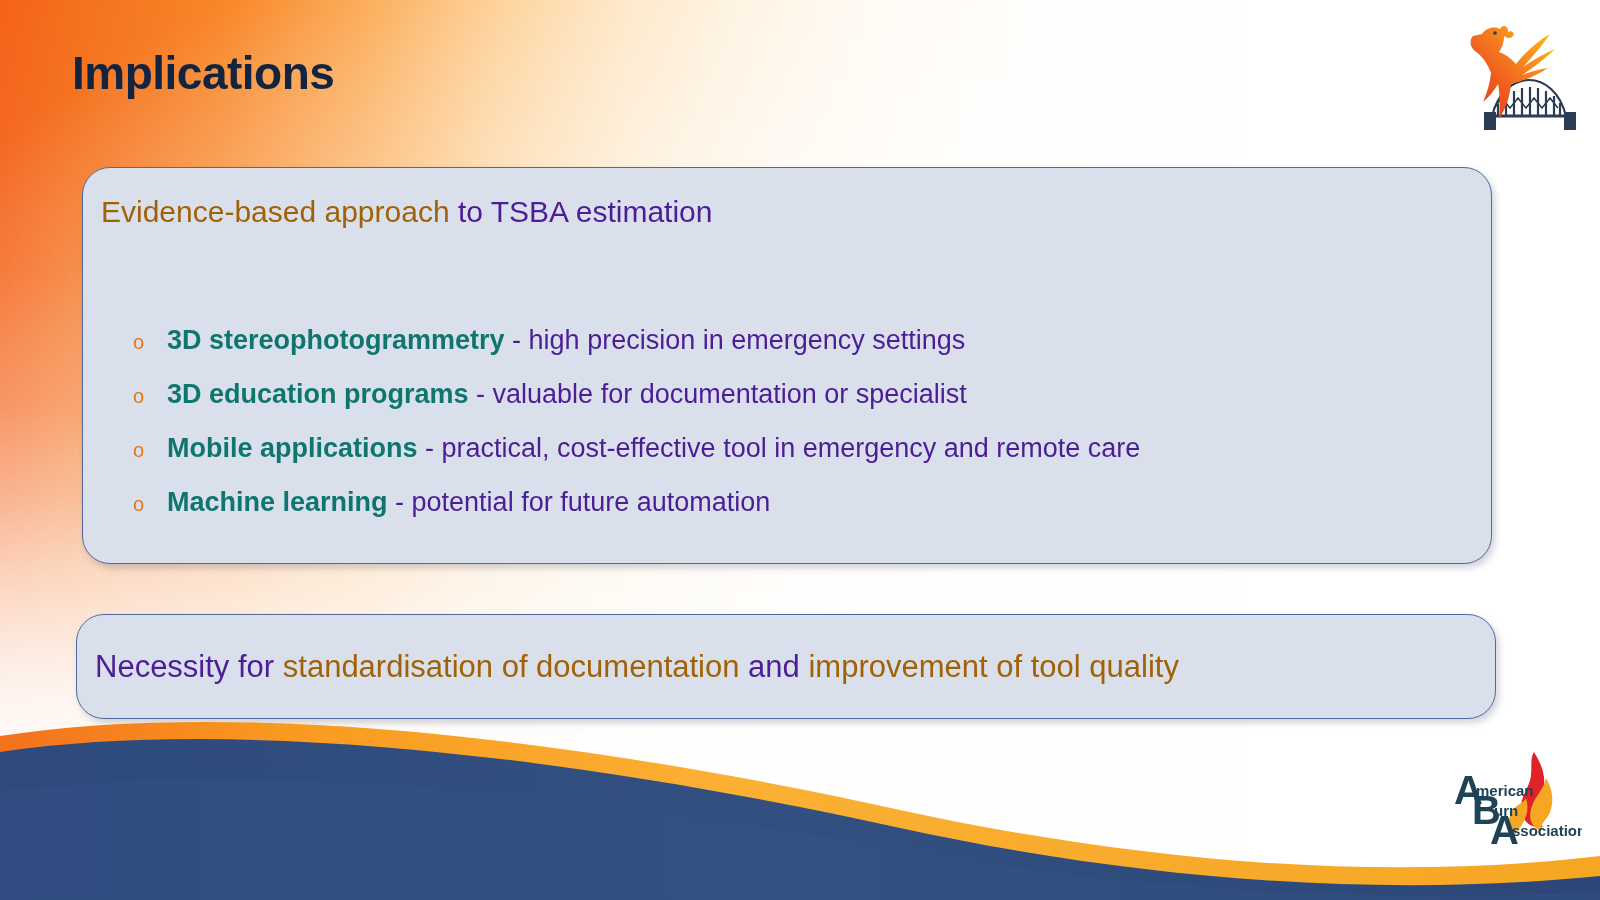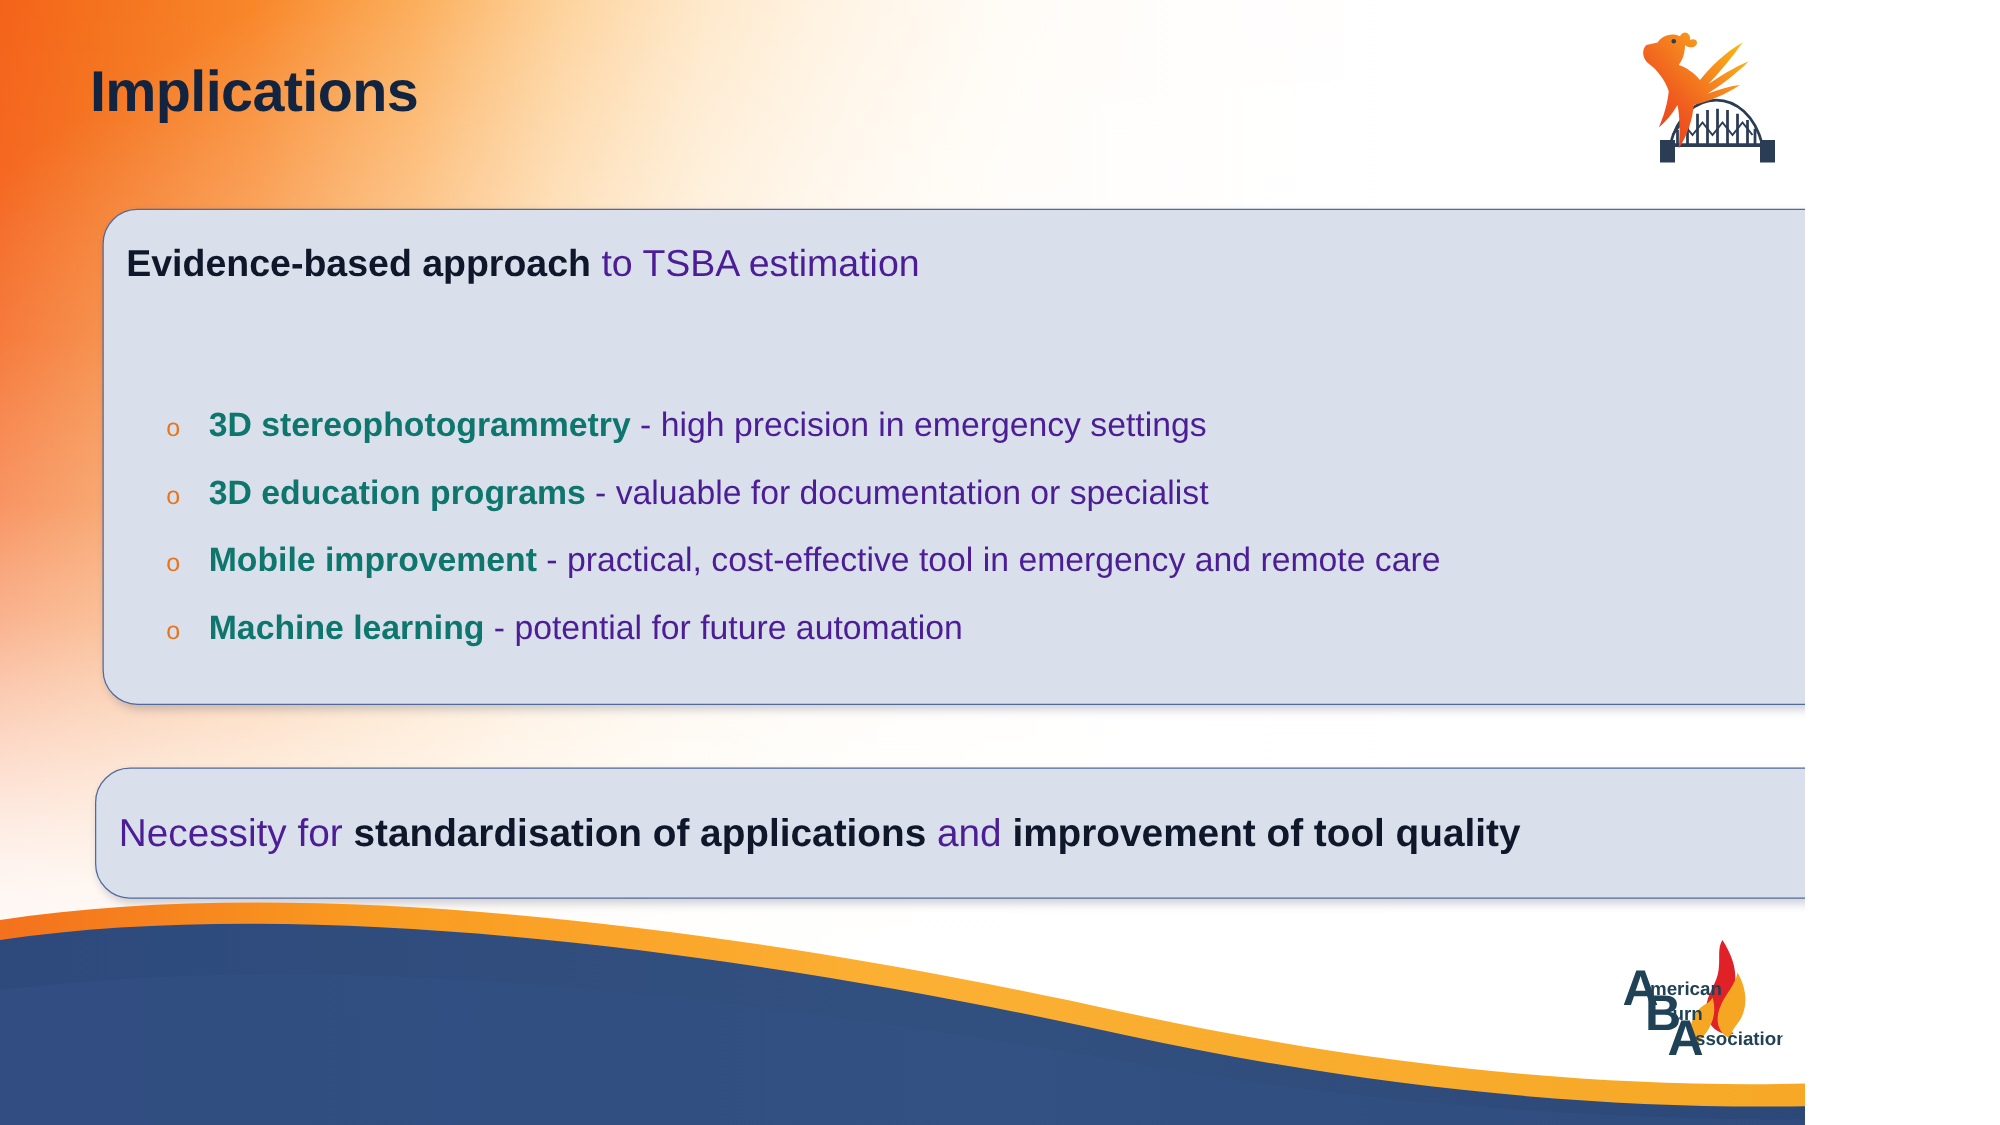--- a/index.html
+++ b/index.html
@@ -2,21 +2,21 @@
 <html><head>
 <meta charset="utf-8">
 <style>
   html, body {
     margin: 0;
     padding: 0;
     background: #ffffff;
   }
   .slide {
     position: relative;
-    width: 1444px;
+    width: 1600px;
     height: 900px;
     overflow: hidden;
     font-family: "Liberation Sans", sans-serif;
     background: #ffffff;
   }
 
   
   .bg-base {
     position: absolute;
     inset: 0;
@@ -98,21 +98,21 @@
     left: 76px;
     top: 614px;
     width: 1420px;
     height: 105px;
     display: flex;
     align-items: center;
   }
 
   
   .navy      { color: #4c1d95; }
-  .navy-b    { color: #0f172a; font-weight: bold; }
+  .navy-b    { color: #a16207; font-weight: normal; }
   .orange-b  { color: #0f766e; font-weight: bold; }
 
   .line-1 {
     position: absolute;
     left: 18px;
     top: 27px;
     font-size: 30px;
     color: #152a47;
     white-space: nowrap;
   }
@@ -229,33 +229,33 @@
         <span class="bullet-text"><span class="orange-b">3D stereophotogrammetry</span><span class="navy"> - high precision in emergency settings</span></span>
       </div>
 
       <div class="bullet-row">
         <span class="bullet-marker">o</span>
         <span class="bullet-text"><span class="orange-b">3D education programs</span><span class="navy"> - valuable for documentation or specialist</span></span>
       </div>
 
       <div class="bullet-row">
         <span class="bullet-marker">o</span>
-        <span class="bullet-text"><span class="orange-b">Mobile improvement</span><span class="navy"> - practical, cost-effective tool in emergency and remote care</span></span>
+        <span class="bullet-text"><span class="orange-b">Mobile applications</span><span class="navy"> - practical, cost-effective tool in emergency and remote care</span></span>
       </div>
 
       <div class="bullet-row">
         <span class="bullet-marker">o</span>
         <span class="bullet-text"><span class="orange-b">Machine learning</span><span class="navy"> - potential for future automation</span></span>
       </div>
 
     </div>
   </div>
 
   <div class="box box-foot">
-    <div class="foot-text"><span class="navy">Necessity for </span><span class="navy-b">standardisation of applications</span><span class="navy"> and </span><span class="navy-b">improvement of tool quality</span></div>
+    <div class="foot-text"><span class="navy">Necessity for </span><span class="navy-b">standardisation of documentation</span><span class="navy"> and </span><span class="navy-b">improvement of tool quality</span></div>
   </div>
 
   <div class="wave">
     <svg viewBox="0 0 1600 200" width="1600" height="200" preserveAspectRatio="none" xmlns="http://www.w3.org/2000/svg">
       <defs>
         <linearGradient id="goldg" x1="0" y1="0" x2="1" y2="0">
           <stop offset="0%" stop-color="#f4711d"></stop>
           <stop offset="18%" stop-color="#f99a20"></stop>
           <stop offset="45%" stop-color="#fbb034"></stop>
           <stop offset="100%" stop-color="#f5a623"></stop>

